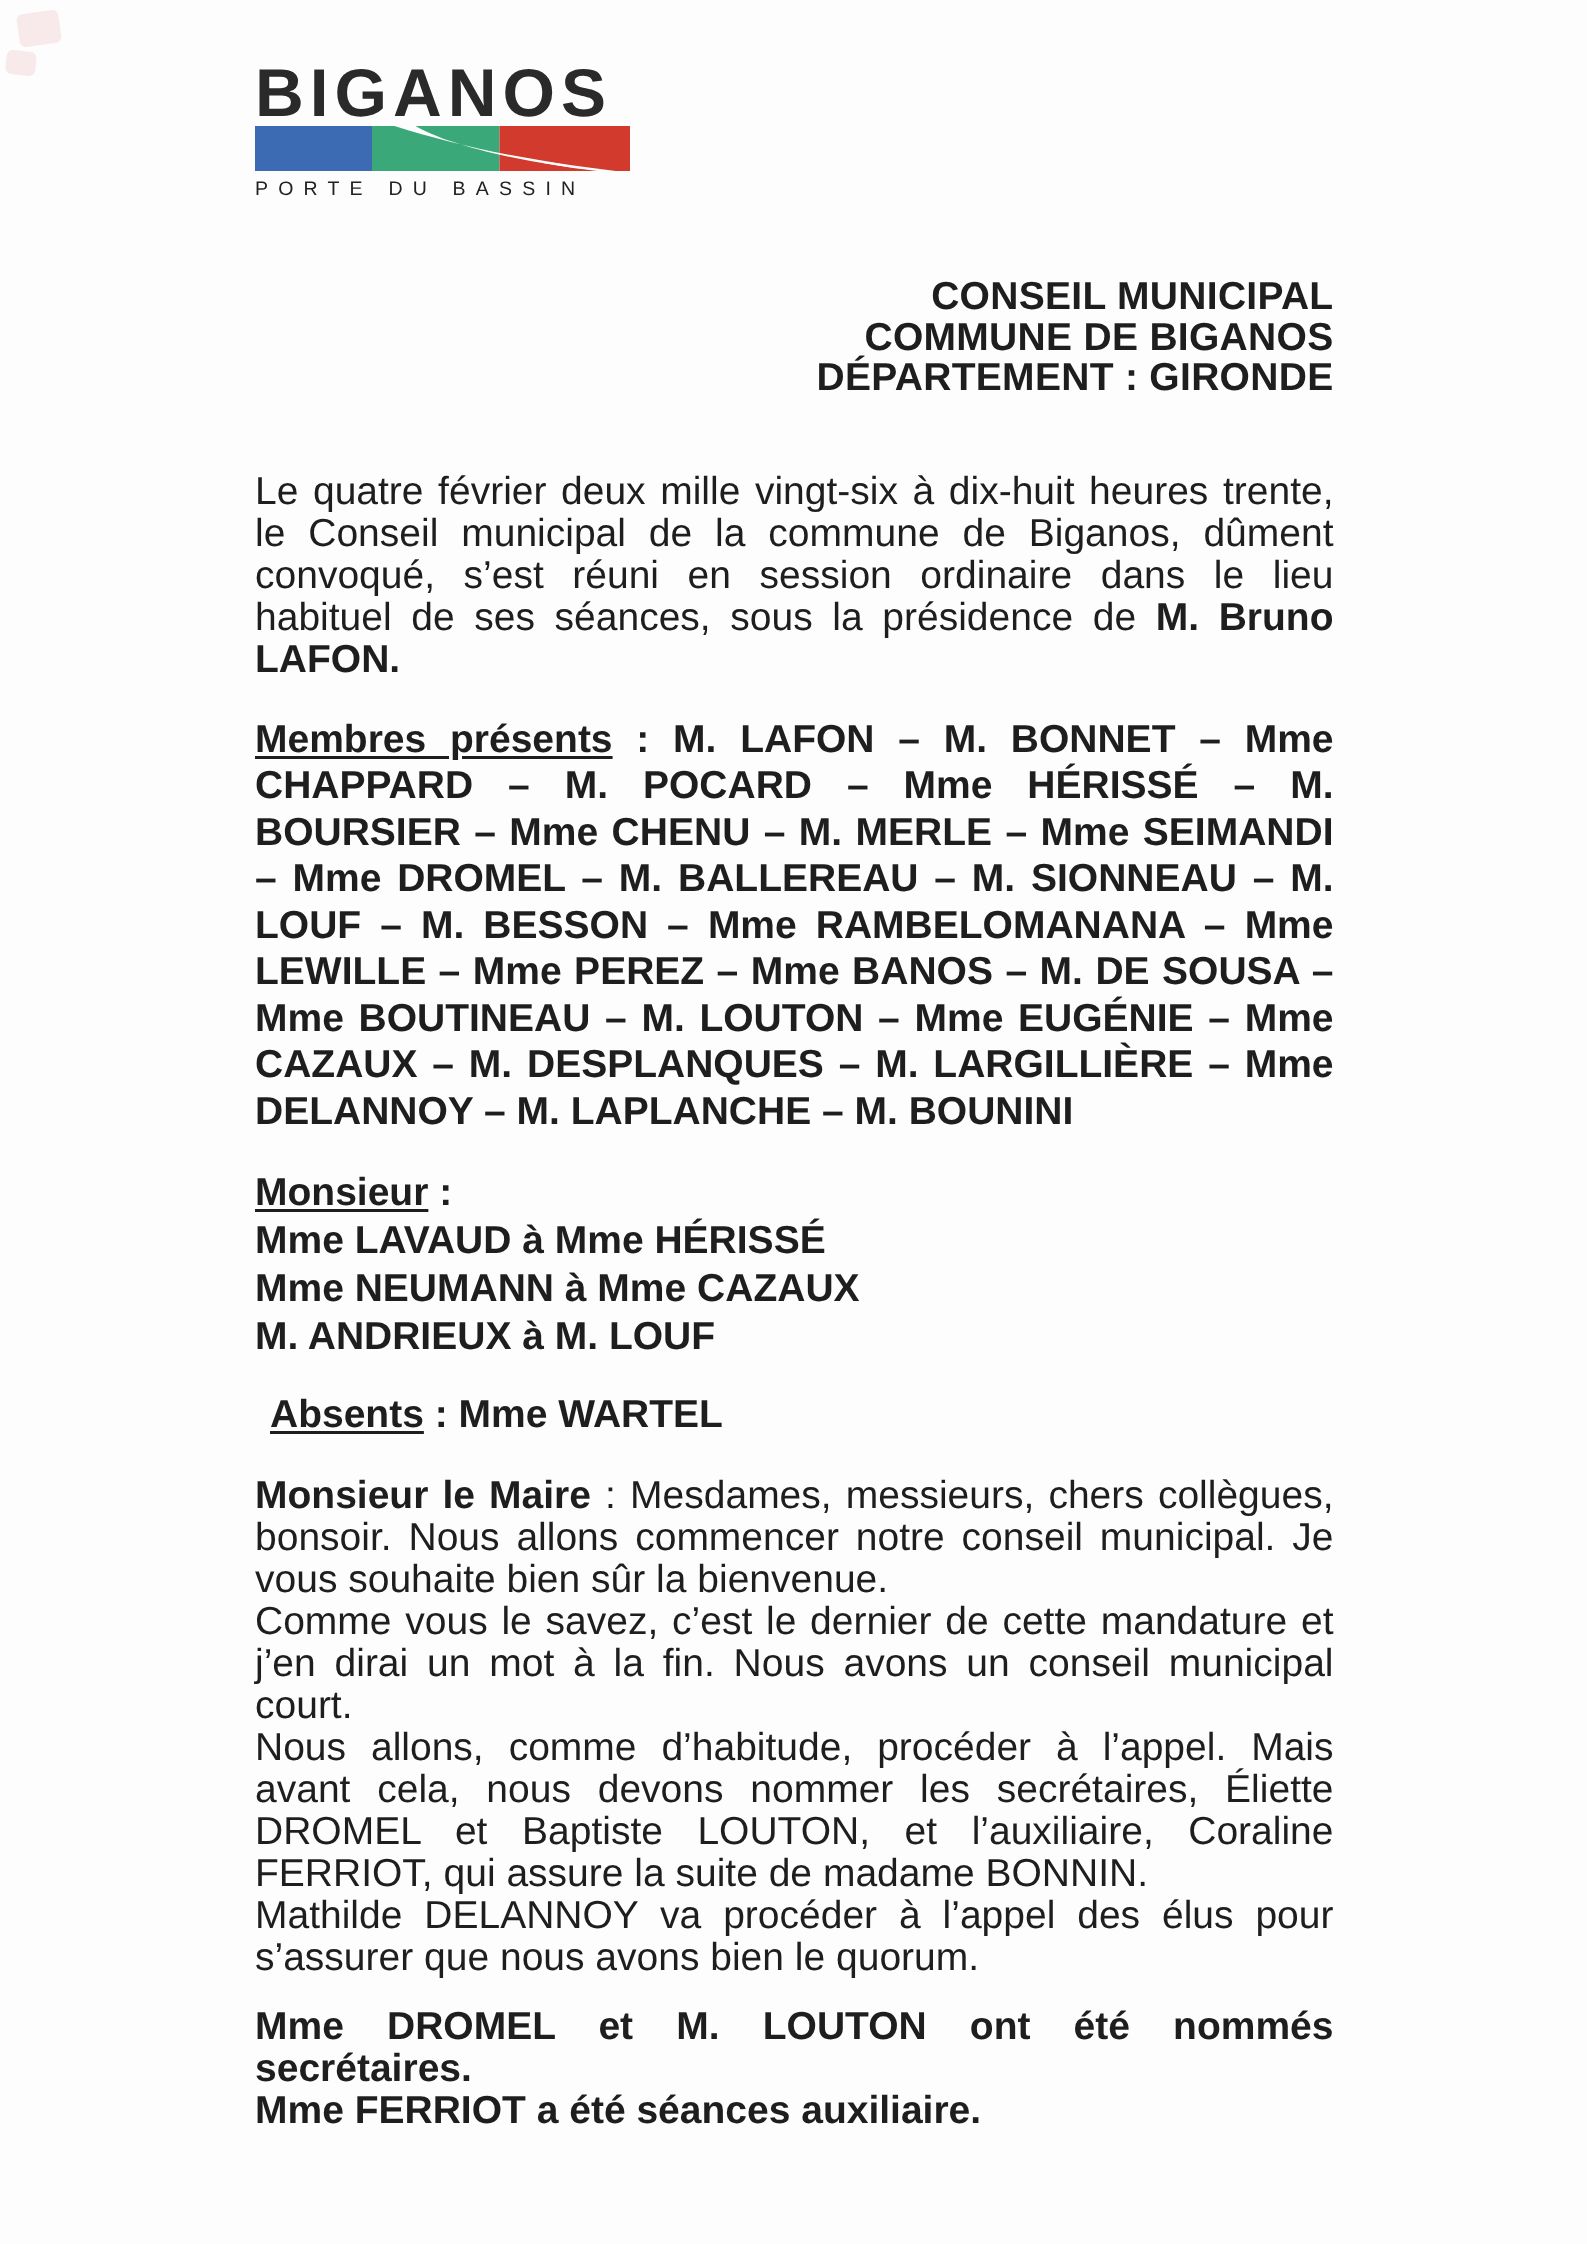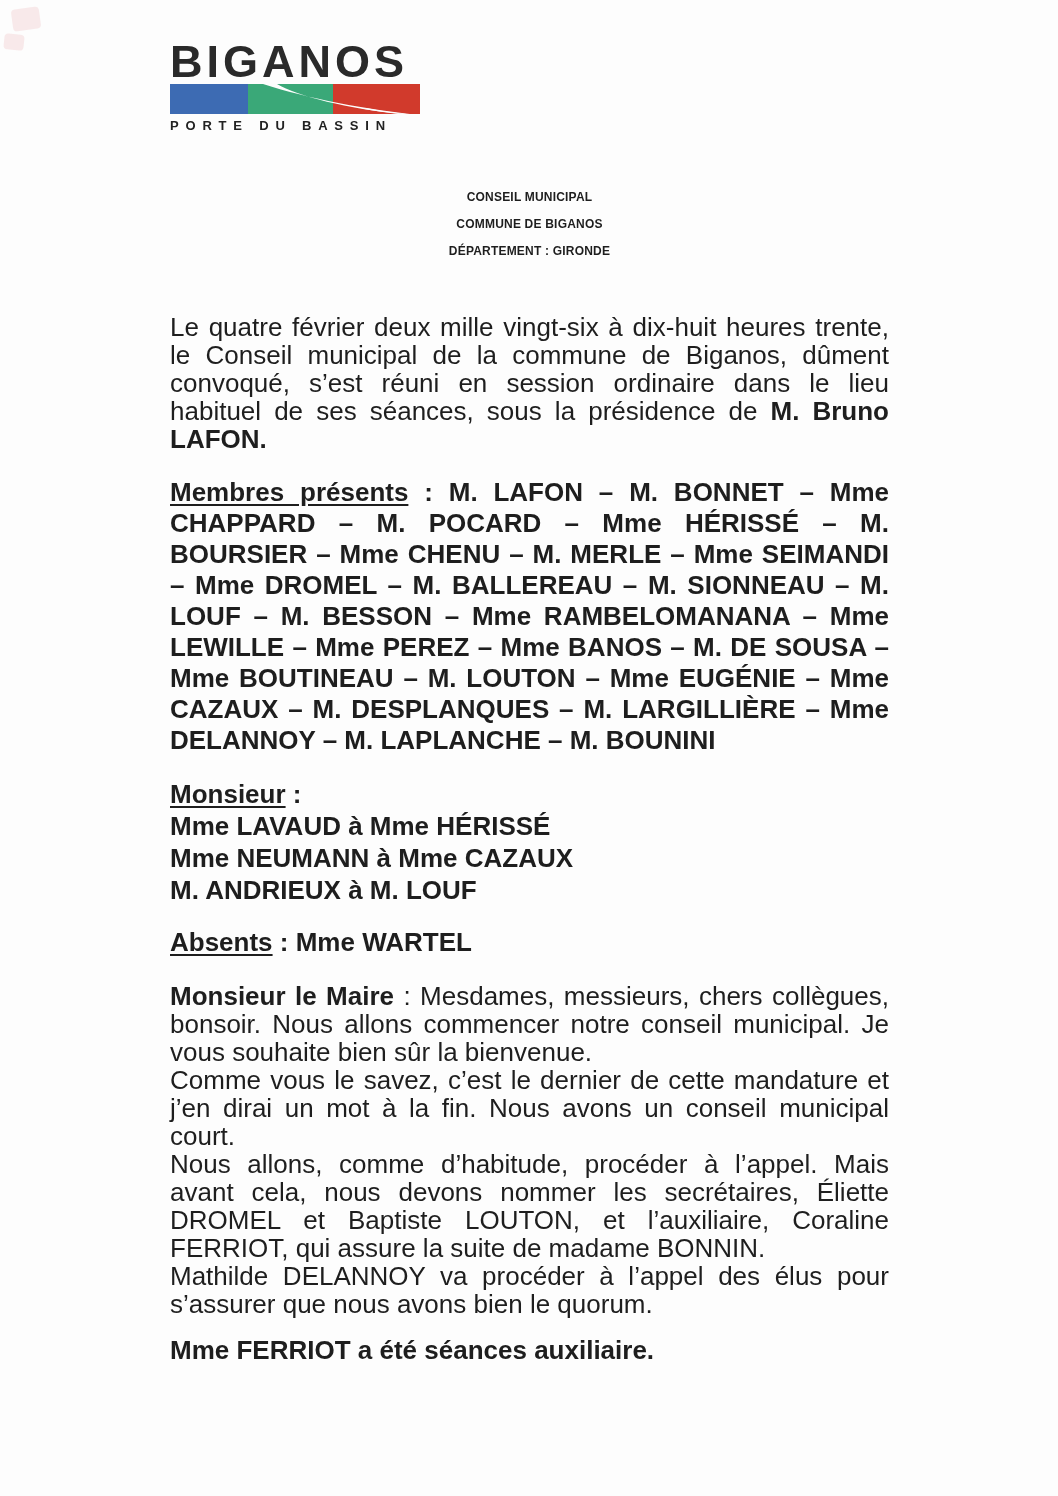--- a/index.html
+++ b/index.html
@@ -29,36 +29,36 @@
     font-weight:bold;font-size:45px;line-height:40px;letter-spacing:4px;
     color:#2a2a2a;white-space:nowrap;
   }
   .logo-band{position:relative;margin-top:2px;width:250px;height:30px;display:flex;}
   .band-seg{height:100%;}
   .band-blue{width:31%;}
   .band-green{width:34%;}
   .band-red{width:35%;}
   .swoosh{position:absolute;left:0;top:0;width:100%;height:100%;overflow:visible;}
   .logo-tag{
-    margin-top:4px;font-weight:bold;font-size:13px;line-height:16px;
+    margin-top:4px;font-weight:normal;font-size:13px;line-height:16px;
     letter-spacing:6.8px;color:#222;white-space:nowrap;
   }
 
   
-  .doc-title{margin-top:50px;text-align:center;font-weight:bold;font-size:12px;line-height:27px;letter-spacing:0.2px;}
+  .doc-title{margin-top:50px;text-align:right;font-weight:bold;font-size:26px;line-height:27px;letter-spacing:0.2px;}
 
   .intro{margin-top:48px;line-height:28px;}
   .meta{margin-top:26px;}
   .meta .row{line-height:29px;}
   .meta i{font-style:italic;font-weight:normal;}
 
   .membres{margin-top:24px;line-height:31px;}
   .pouvoirs{margin-top:22px;}
   .pouvoirs .row{line-height:32px;}
-  .absents{margin-top:22px;line-height:29px;}
+  .absents{margin-top:22px;line-height:29px;margin-left:10px;}
 
   .speech{margin-top:25px;}
   .speech p{line-height:28px;}
 
   .final{margin-top:18px;}
   .final p{line-height:28px;}
 </style>
 </head>
 <body>
 
@@ -104,17 +104,18 @@
     <div class="t bold absents"><span class="u">Absents</span><span> : </span><span>Mme WARTEL</span></div>
 
     <div class="t just speech">
       <p><span class="bold">Monsieur le Maire</span><span> : </span><span>Mesdames, messieurs, chers collègues, bonsoir. Nous allons commencer notre conseil municipal. Je vous souhaite bien sûr la bienvenue.</span></p>
       <p>Comme vous le savez, c’est le dernier de cette mandature et j’en dirai un mot à la fin. Nous avons un conseil municipal court.</p>
       <p>Nous allons, comme d’habitude, procéder à l’appel. Mais avant cela, nous devons nommer les secrétaires, Éliette DROMEL et Baptiste LOUTON, et l’auxiliaire, Coraline FERRIOT, qui assure la suite de madame BONNIN.</p>
       <p>Mathilde DELANNOY va procéder à l’appel des élus pour s’assurer que nous avons bien le quorum.</p>
     </div>
 
     <div class="t just bold final">
+      <p>Mme DROMEL et M. LOUTON ont été nommés secrétaires.</p>
       <p>Mme FERRIOT a été séances auxiliaire.</p>
     </div>
 
   </div>
 </div>
 
 </body></html>

